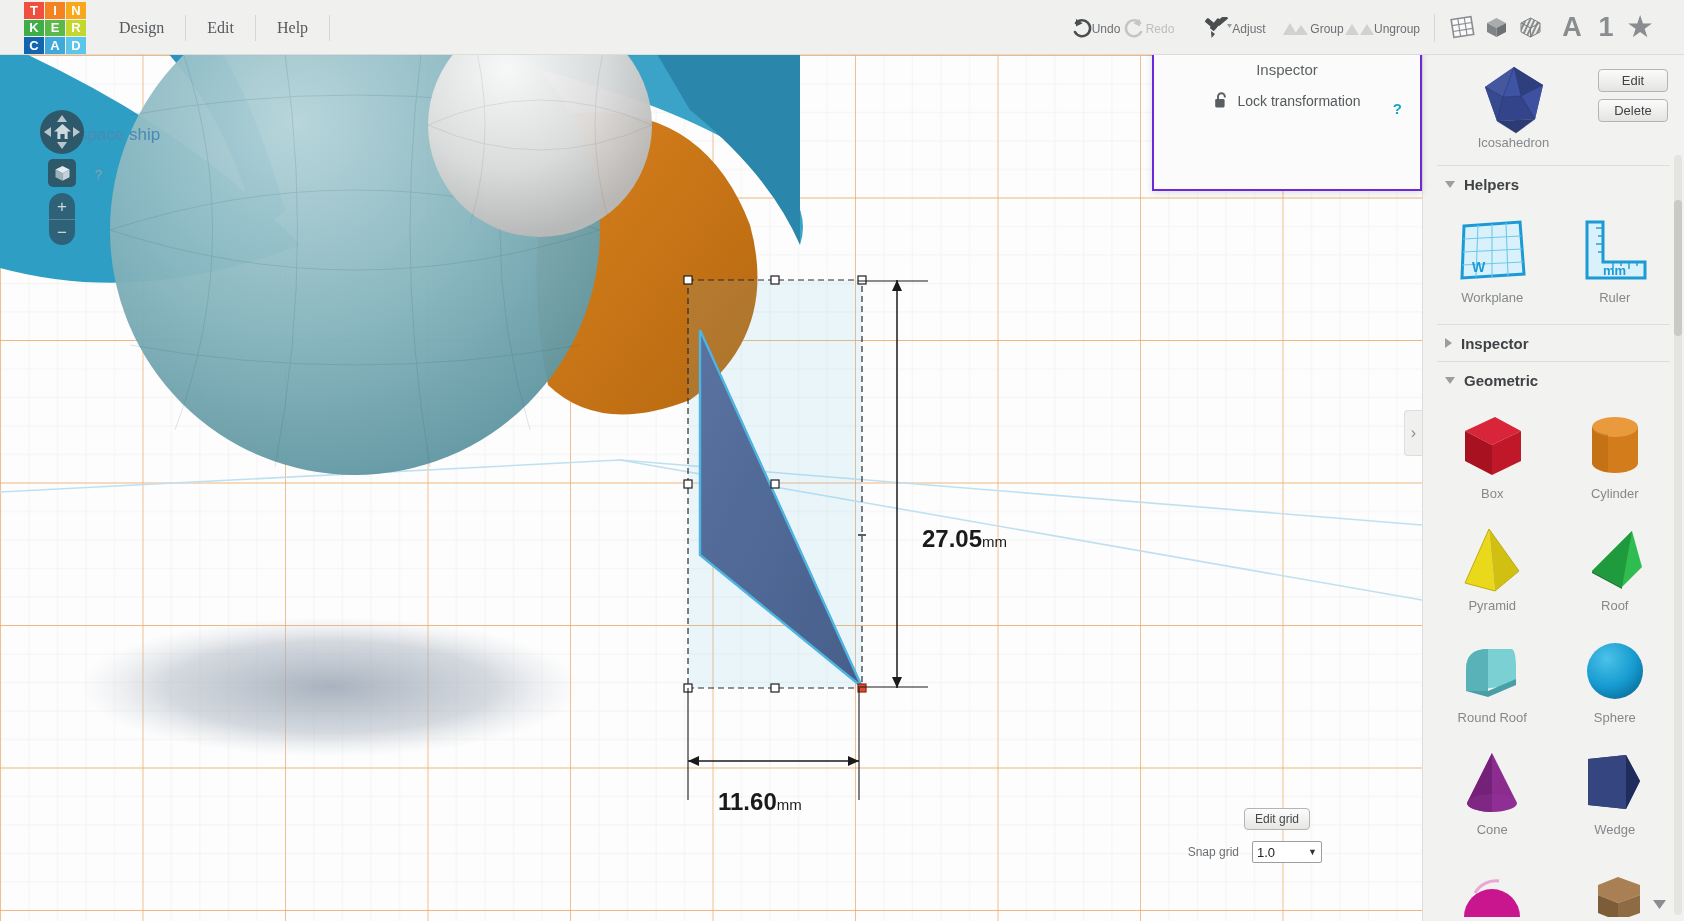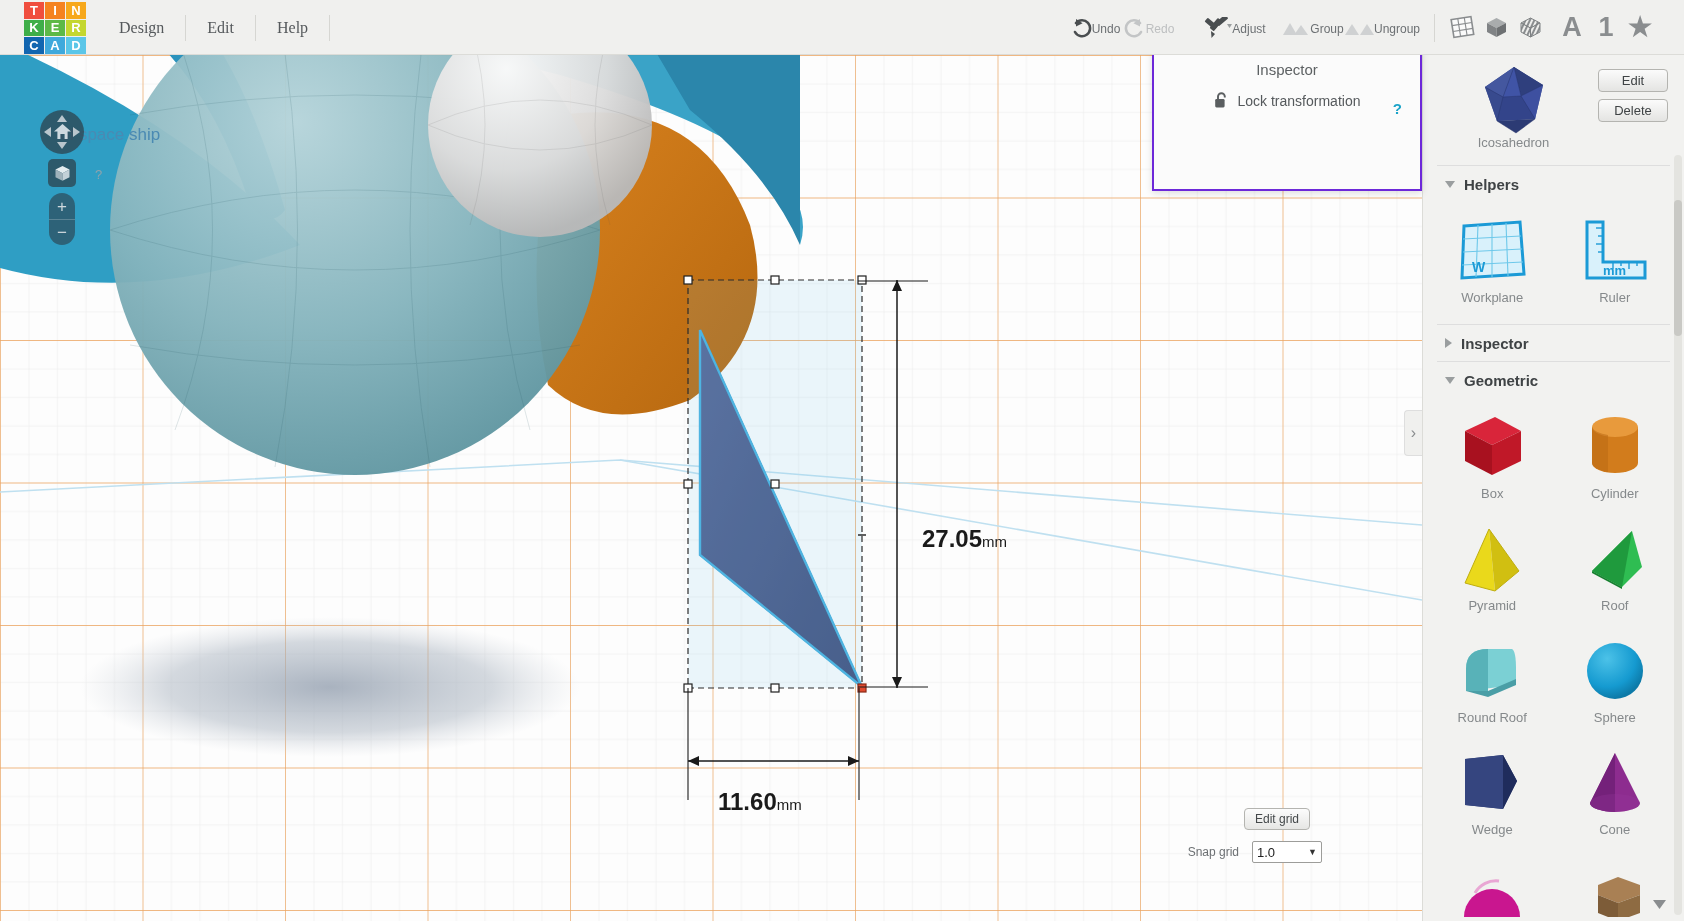--- a/index.html
+++ b/index.html
@@ -627,37 +627,37 @@
               </defs>
             <circle cx="37" cy="36" r="28" fill="url(#sphIco)"></circle>
           </svg>
         </span>
         <span class="s-lbl">Sphere</span>
       </div>
 
       <div class="shape-cell">
         <span class="s-art">
           <svg width="74" height="72" viewBox="0 0 74 72">
+            <path d="M37 6 L62 56 A25 9 0 0 1 12 56 Z" fill="#8d2c8f"></path>
+            <path d="M37 6 L37 65 A25 9 0 0 1 12 56 Z" fill="#74217a"></path>
+            <ellipse cx="37" cy="56" rx="25" ry="9" fill="#9c3a9e" opacity="0.28"></ellipse>
+          </svg>
+        </span>
+        <span class="s-lbl">Cone</span>
+      </div>
+
+      <div class="shape-cell">
+        <span class="s-art">
+          <svg width="74" height="72" viewBox="0 0 74 72">
             <path d="M10 12 L48 8 L62 34 L48 62 L10 58 Z" fill="#2c3a74"></path>
             <path d="M10 12 L48 8 L48 62 L10 58 Z" fill="#35457f"></path>
             <path d="M48 8 L62 34 L48 62 Z" fill="#1f2c5c"></path>
           </svg>
         </span>
         <span class="s-lbl">Wedge</span>
-      </div>
-
-      <div class="shape-cell">
-        <span class="s-art">
-          <svg width="74" height="72" viewBox="0 0 74 72">
-            <path d="M37 6 L62 56 A25 9 0 0 1 12 56 Z" fill="#8d2c8f"></path>
-            <path d="M37 6 L37 65 A25 9 0 0 1 12 56 Z" fill="#74217a"></path>
-            <ellipse cx="37" cy="56" rx="25" ry="9" fill="#9c3a9e" opacity="0.28"></ellipse>
-          </svg>
-        </span>
-        <span class="s-lbl">Cone</span>
       </div>
 
       <div class="shape-cell">
         <span class="s-art">
           <svg width="74" height="44" viewBox="0 0 74 44">
             <path d="M9 44 A28 28 0 0 1 65 44 Z" fill="#c9168f"></path>
             <path d="M20 20 A24 24 0 0 1 44 8" fill="none" stroke="#e05bb8" stroke-width="3" opacity="0.5"></path>
           </svg>
         </span>
         <span class="s-lbl"></span>

